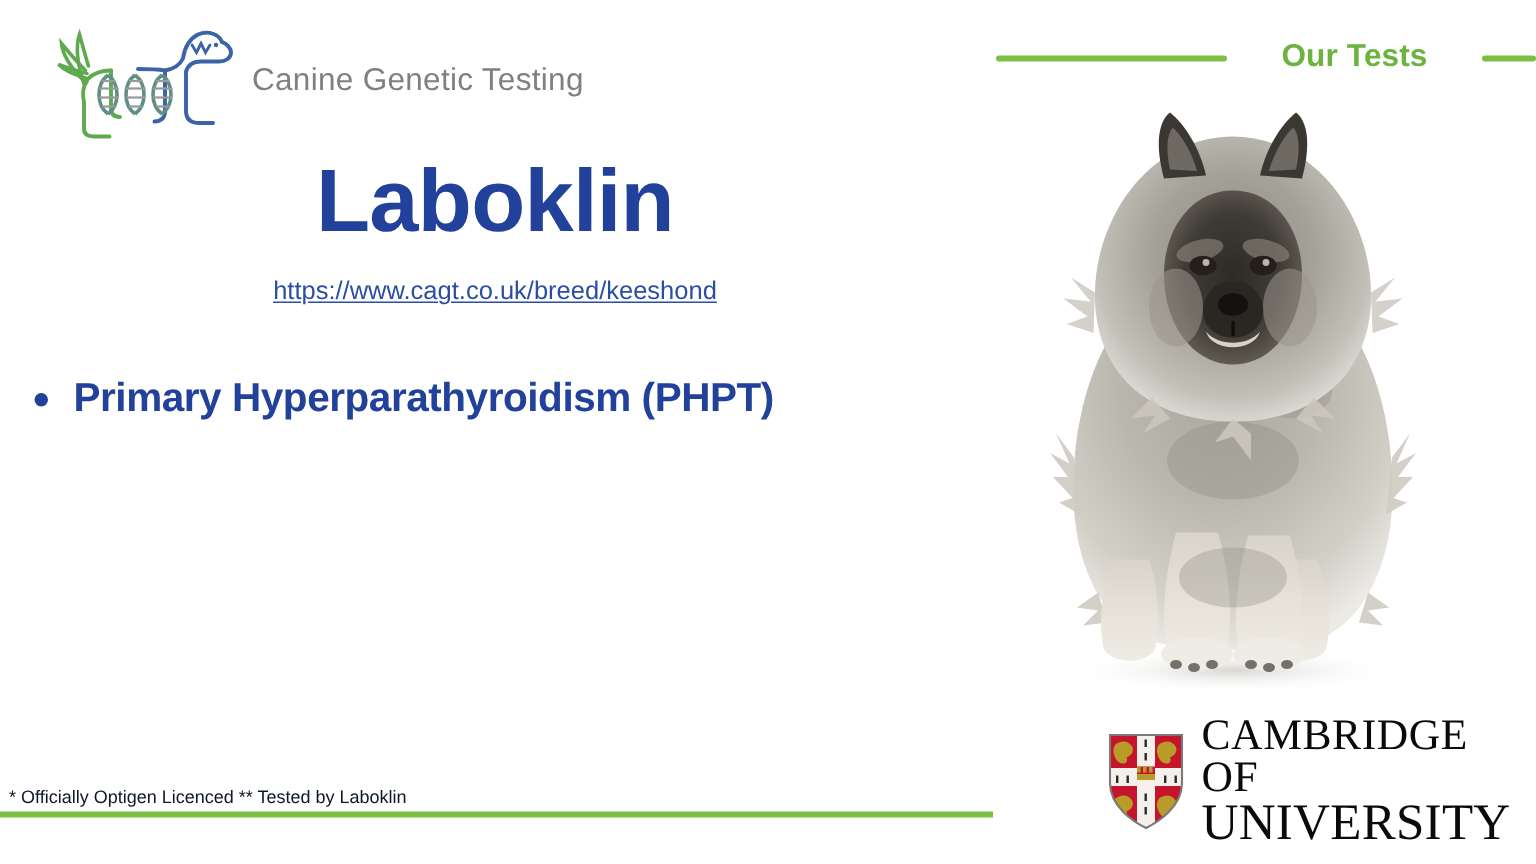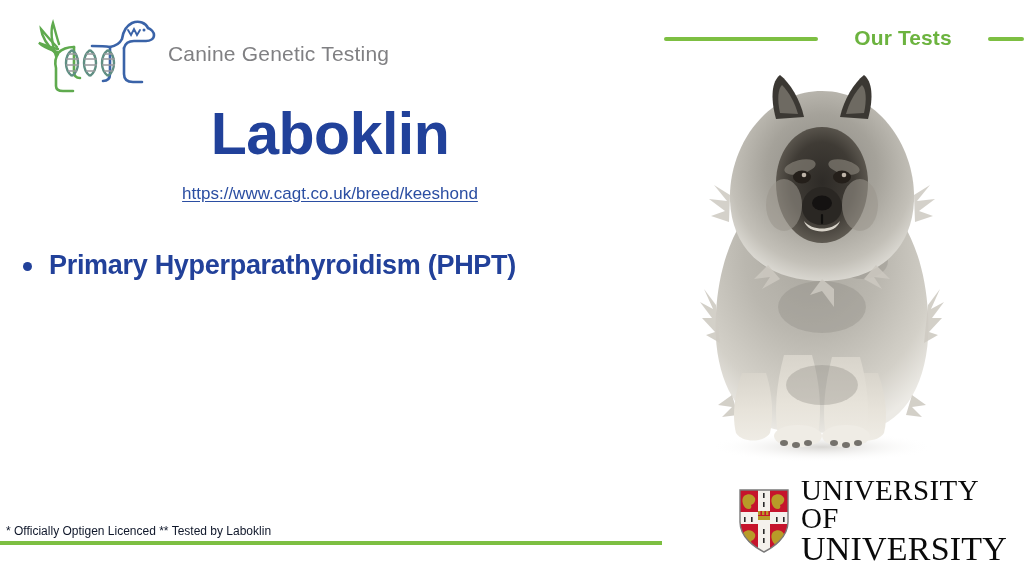--- a/index.html
+++ b/index.html
@@ -411,18 +411,18 @@
                 <rect x="24" y="23" width="2.4" height="4"></rect>
               <rect x="28" y="23" width="2.4" height="4"></rect>
               <rect x="20" y="28" width="12" height="4"></rect>
             </g>
           </g>
         </g>
         <path d="M2 2 H50 V34 C50 50 34 60 26 64 C18 60 2 50 2 34 Z" fill="none" stroke="#7a7a7a" stroke-width="1.4"></path>
       </svg>
     </span>
     <span id="university-wordmark">
-      <div class="wm-line1">UNIVERSITY OF</div>
+      <div class="wm-line1">CAMBRIDGE OF</div>
       <div class="wm-line2">UNIVERSITY</div>
     </span>
   </div>
 
 </div>
 
 </body></html>

